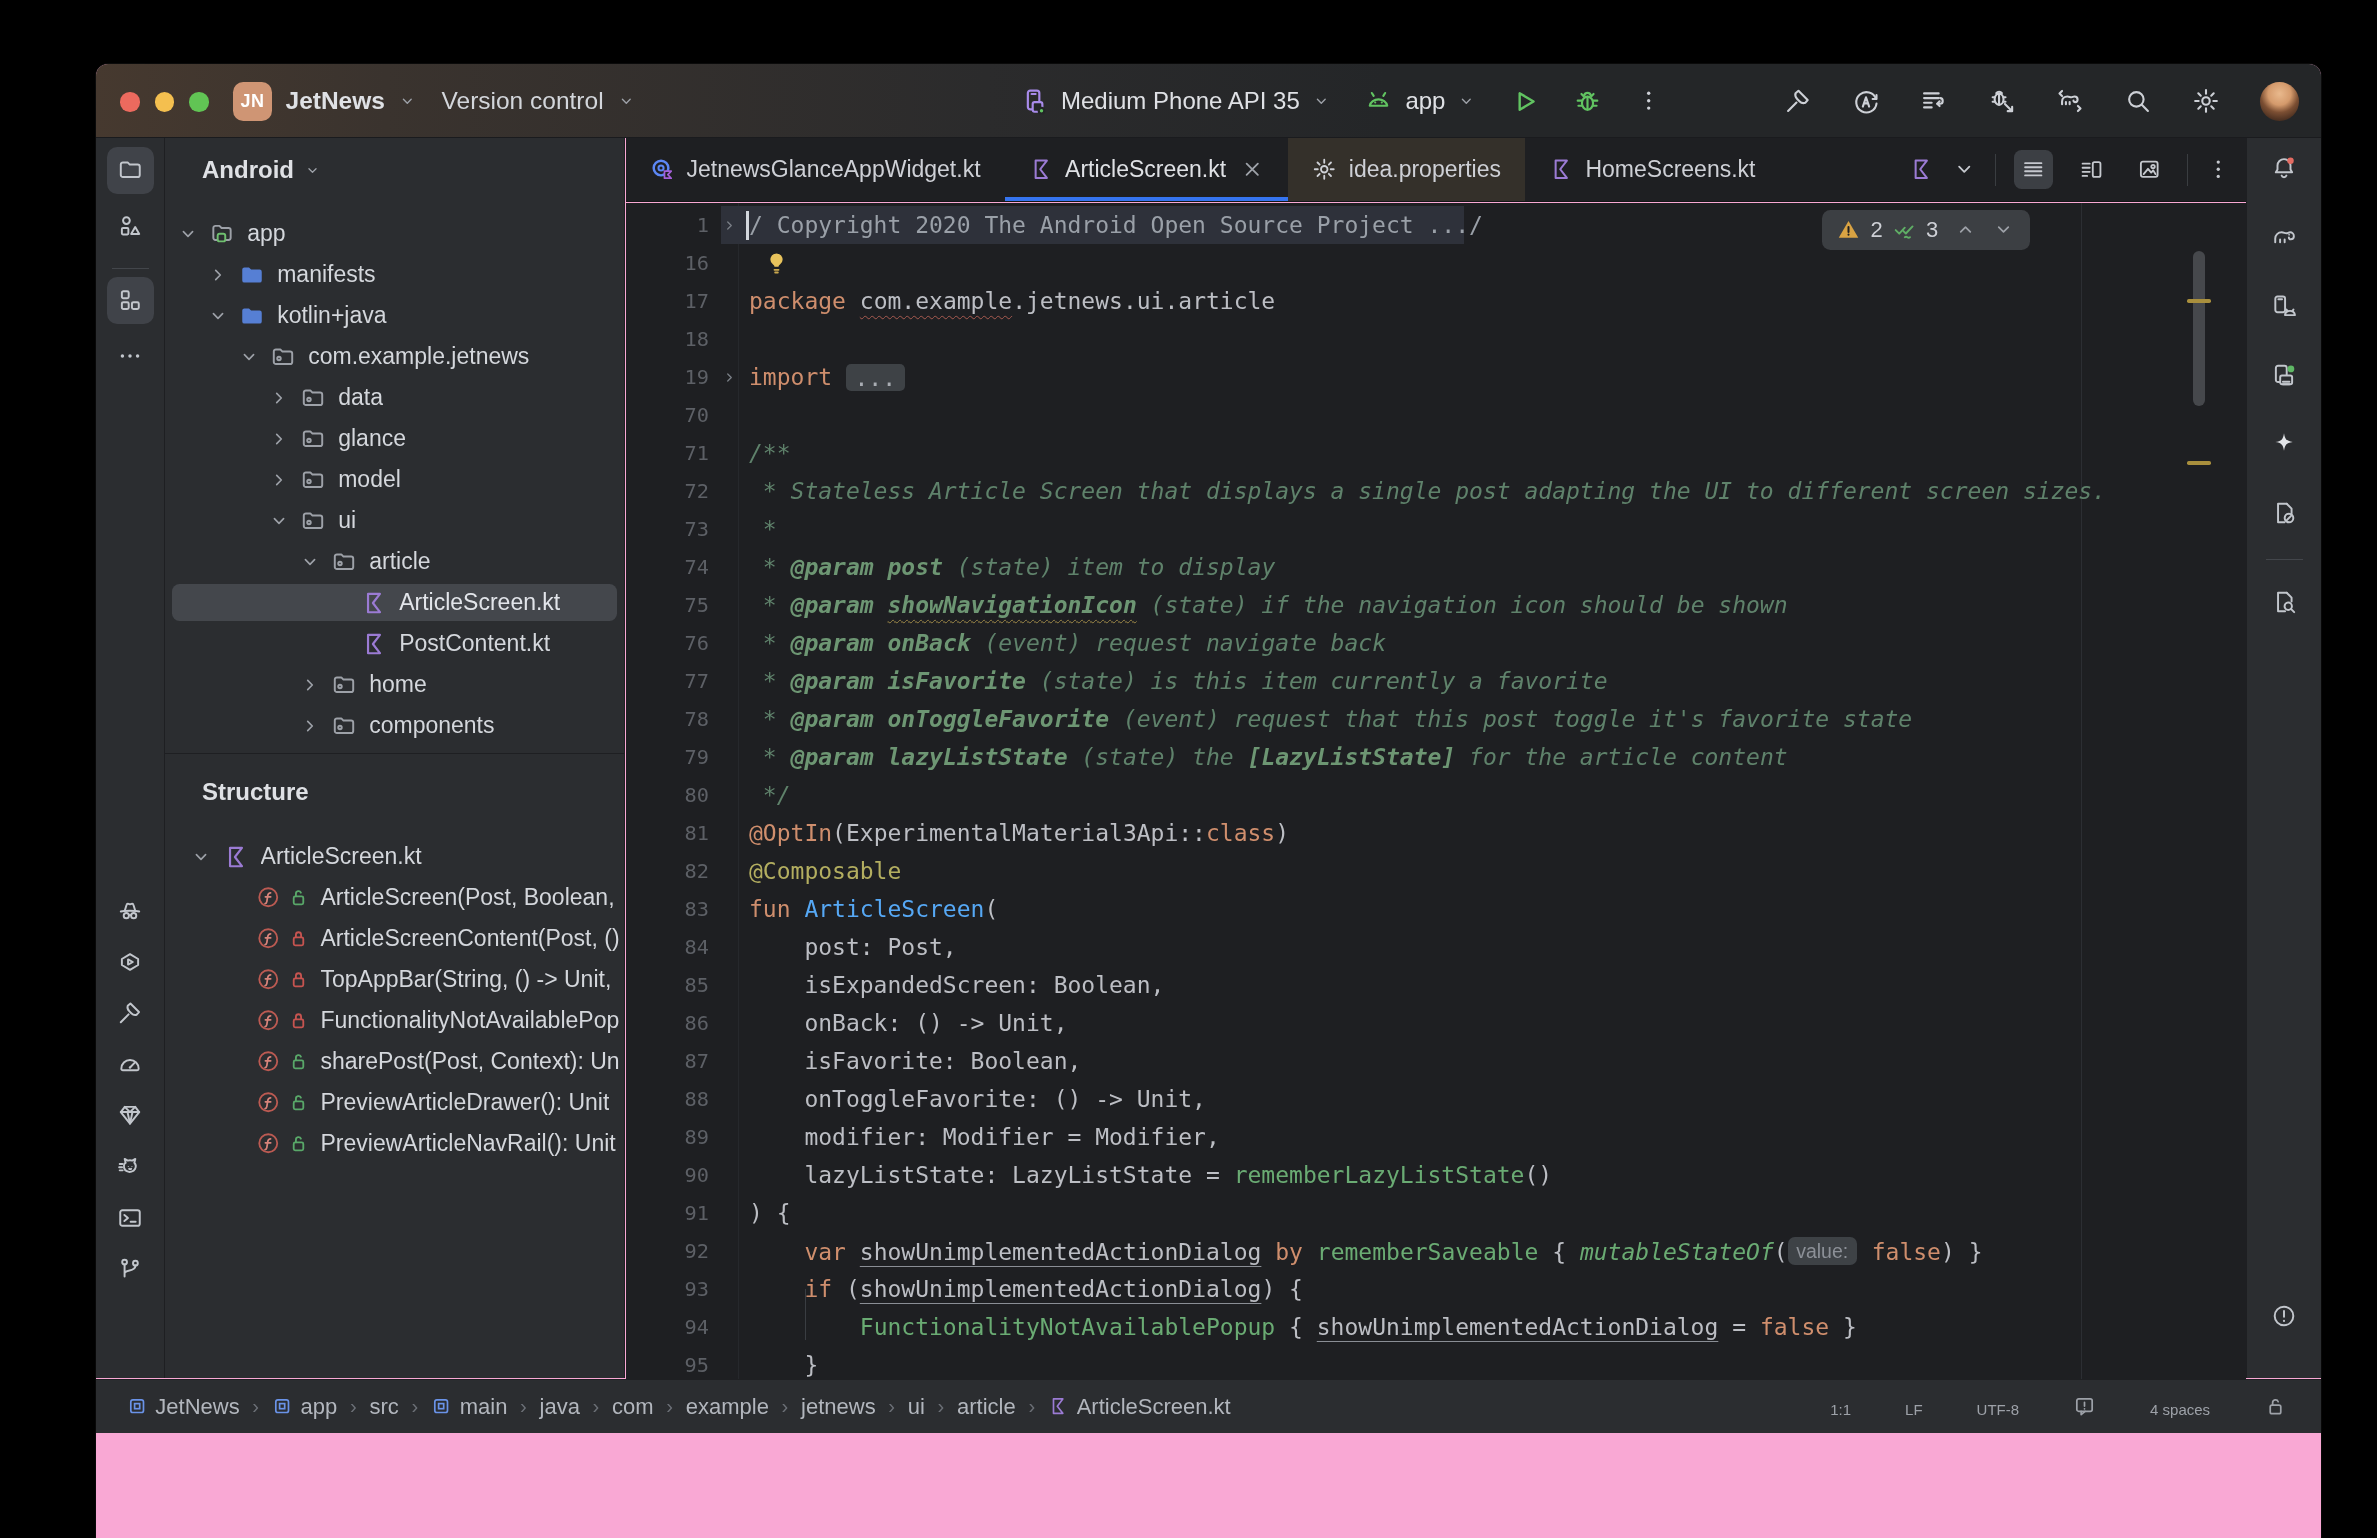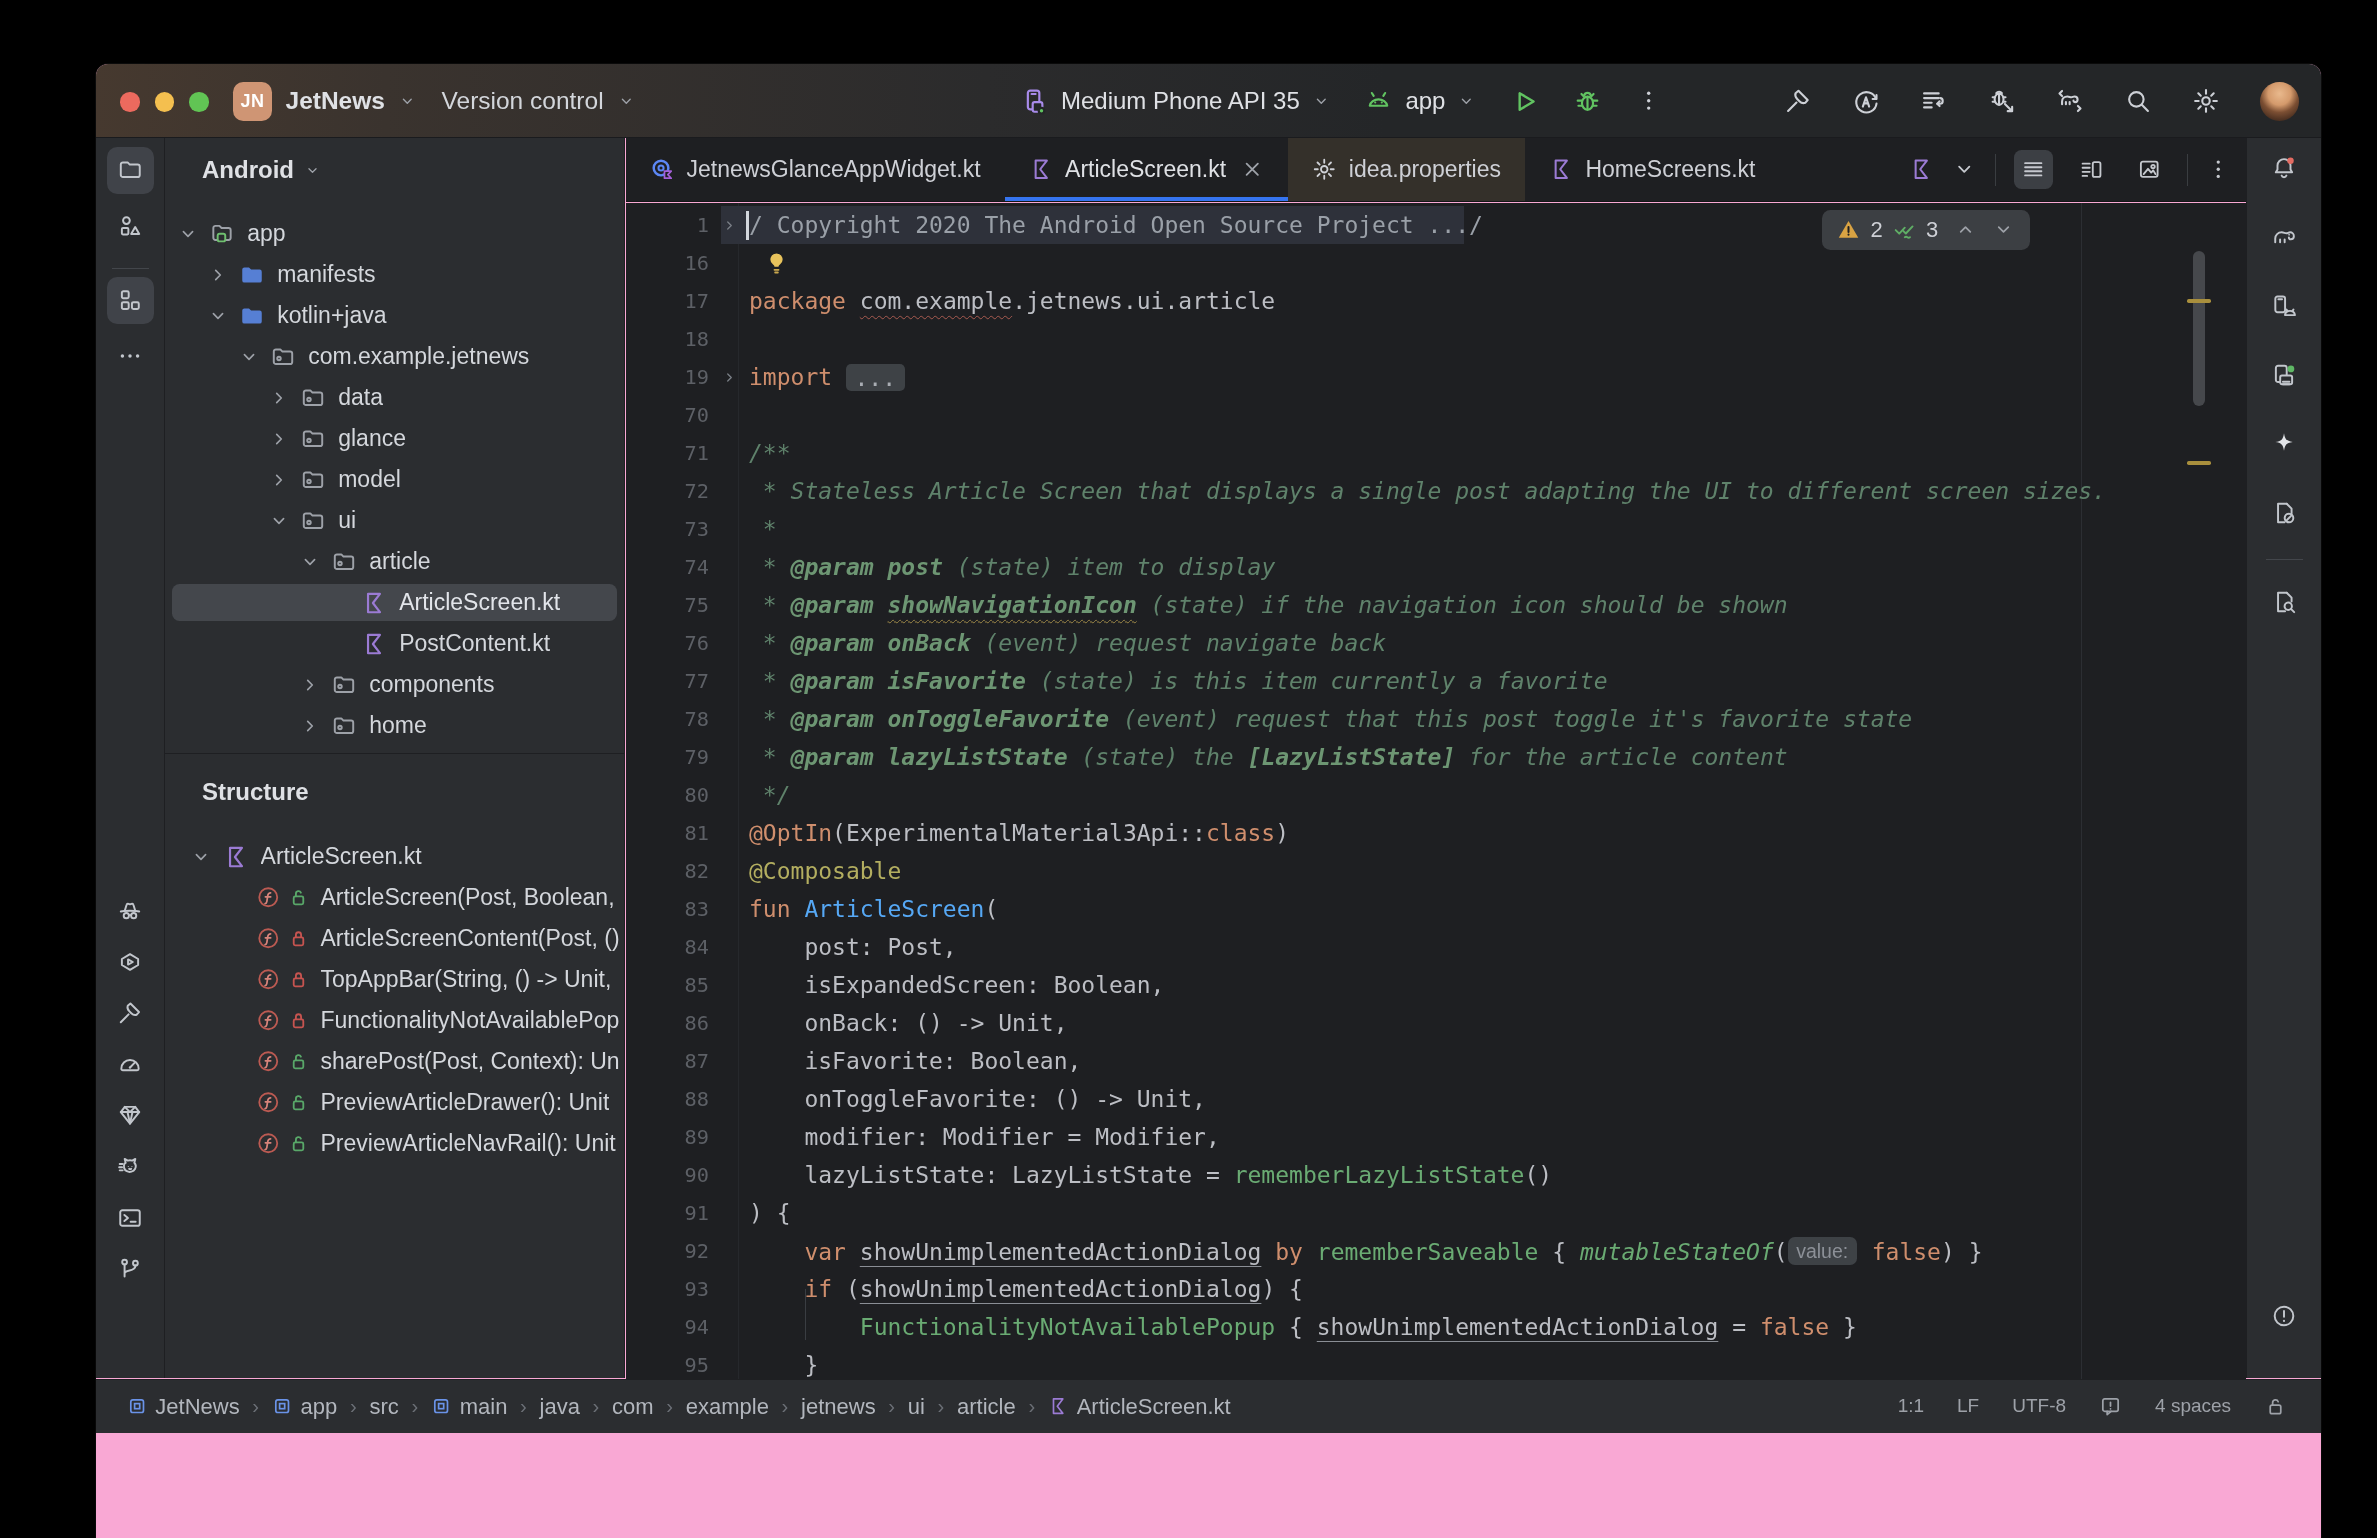--- a/index.html
+++ b/index.html
@@ -115,21 +115,21 @@
   .rrail .rail-div{margin:0 auto 18.6px}
   .rrail .bottom{margin-top:auto;margin-bottom:39px}
 
   
   .statusbar{position:absolute;left:0;top:1315px;width:100%;height:54px;background:#2b2d30;border-top:0.8px solid #1e1f22;
     display:flex;align-items:center;padding:0 30.5px;font-size:22px;color:#b2b6bd}
   .bc{display:flex;align-items:center;gap:12.7px;white-space:nowrap}
   .bc-item{display:flex;align-items:center;gap:8.5px}
   .bc-item .ic{width:20.3px;height:20.3px}
   .bc-sep{color:#6c7077;font-size:20.3px}
-  .sr{margin-left:auto;display:flex;align-items:flex-start;gap:33px;font-size:19px;color:#9da1a8;padding-right:3.4px}
+  .sr{margin-left:auto;display:flex;align-items:flex-end;gap:54px;font-size:15px;color:#9da1a8;padding-right:3.4px}
   .sr .ic{width:23px;height:23px}
 </style>
 </head>
 <body>
 
 <div class="screen">
   <div class="window">
 
     <header class="titlebar">
       <div class="lights">
@@ -528,35 +528,35 @@
                 <svg viewBox="0 0 24 24" fill="none" stroke="currentColor" stroke-width="1.8" stroke-linecap="round" stroke-linejoin="round">
                   <path d="M9.5 7l5 5-5 5"></path>
                 </svg>
               </span>
               <span class="ic tree-ic">
                 <svg viewBox="0 0 24 24" fill="none" stroke="currentColor" stroke-width="1.8" stroke-linecap="round" stroke-linejoin="round">
                   <path d="M3.5 7a2 2 0 0 1 2-2h4l2 2h7a2 2 0 0 1 2 2v7.5a2 2 0 0 1-2 2h-13a2 2 0 0 1-2-2z"></path>
                   <circle cx="8.3" cy="13.4" r="1.6"></circle>
                 </svg>
               </span>
-              <span class="s-label">components</span>
+              <span class="s-label">home</span>
             </div>
             <div class="trow" style="padding-left:134px">
               <span class="ic twisty">
                 <svg viewBox="0 0 24 24" fill="none" stroke="currentColor" stroke-width="1.8" stroke-linecap="round" stroke-linejoin="round">
                   <path d="M9.5 7l5 5-5 5"></path>
                 </svg>
               </span>
               <span class="ic tree-ic">
                 <svg viewBox="0 0 24 24" fill="none" stroke="currentColor" stroke-width="1.8" stroke-linecap="round" stroke-linejoin="round">
                   <path d="M3.5 7a2 2 0 0 1 2-2h4l2 2h7a2 2 0 0 1 2 2v7.5a2 2 0 0 1-2 2h-13a2 2 0 0 1-2-2z"></path>
                   <circle cx="8.3" cy="13.4" r="1.6"></circle>
                 </svg>
               </span>
-              <span class="s-label">home</span>
+              <span class="s-label">components</span>
             </div>
             <div class="trow" style="padding-left:134px">
               <span class="ic tree-ic">
                 <svg viewBox="0 0 24 24" fill="none" stroke="currentColor" stroke-width="1.8" stroke-linecap="round" stroke-linejoin="round">
                   <path d="M3.5 7a2 2 0 0 1 2-2h4l2 2h7a2 2 0 0 1 2 2v7.5a2 2 0 0 1-2 2h-13a2 2 0 0 1-2-2z"></path>
                   <circle cx="8.3" cy="13.4" r="1.6"></circle>
                 </svg>
               </span>
               <span class="s-label"></span>
             </div>

